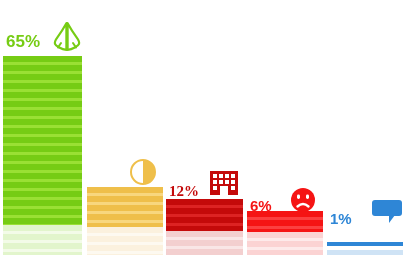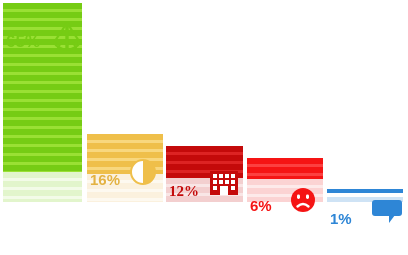--- a/index.html
+++ b/index.html
@@ -4,21 +4,21 @@
 <style>
   html,body{margin:0;padding:0;}
   body{
     width:408px;height:255px;
     background:#ffffff;
     font-family:"Liberation Sans", sans-serif;
     overflow:hidden;
   }
   #chart{
     position:relative;
-    width:408px;height:202px;
+    width:408px;height:255px;
   }
   .bar-group{
     position:absolute;
     bottom:0;
   }
   .bar-solid{
     position:absolute;
     left:0;right:0;top:0;
     width:100%;
   }
@@ -55,21 +55,20 @@
       <path d="M17.6 2.2 C20.0 6.5 23.8 12.5 26.6 16.3 C28.7 19.1 29.6 21.0 29.0 22.8 C28.4 24.6 26.4 25.4 24.2 26.8 C22.4 27.9 20.1 28.6 17.6 28.8 Z" fill="none" stroke="#76CC14" stroke-width="2.2" stroke-linejoin="round"></path>
       <path d="M11.0 22.0 L8.0 26.5" stroke="#76CC14" stroke-width="2" stroke-linecap="round"></path>
       <path d="M23.0 22.0 L26.0 26.5" stroke="#76CC14" stroke-width="2" stroke-linecap="round"></path>
     </svg>
   </div>
 
   <div class="bar-group" style="left:87px;width:76px;height:68px;">
     <div class="bar-solid" style="height:40px;background:repeating-linear-gradient(to bottom,#EFBF4A 0px,#EFBF4A 6px,#F8D77E 6px,#F8D77E 9px);"></div>
     <div class="bar-fade" style="height:28px;background:repeating-linear-gradient(to bottom,#FBF1DE 0px,#FBF1DE 6px,#FDF9F0 6px,#FDF9F0 9px);"></div>
   </div>
-  <div class="label" style="left:90px;top:172px;font-size:15px;color:#E3B242;">16%</div>
   <div class="icon" style="left:129px;top:158px;">
     <svg width="28" height="28" viewBox="0 0 28 28">
       <circle cx="14" cy="14" r="12" fill="#ffffff" stroke="#EFBF4A" stroke-width="2"></circle>
       <path d="M14 2 A12 12 0 0 1 14 26 Z" fill="#EFBF4A"></path>
     </svg>
   </div>
 
   <div class="bar-group" style="left:166px;width:77px;height:56px;">
     <div class="bar-solid" style="height:32px;background:repeating-linear-gradient(to bottom,#C40A0A 0px,#C40A0A 6px,#DD2323 6px,#DD2323 9px);"></div>
     <div class="bar-fade" style="height:24px;background:repeating-linear-gradient(to bottom,#F3CFCF 0px,#F3CFCF 6px,#F9E6E6 6px,#F9E6E6 9px);"></div>

